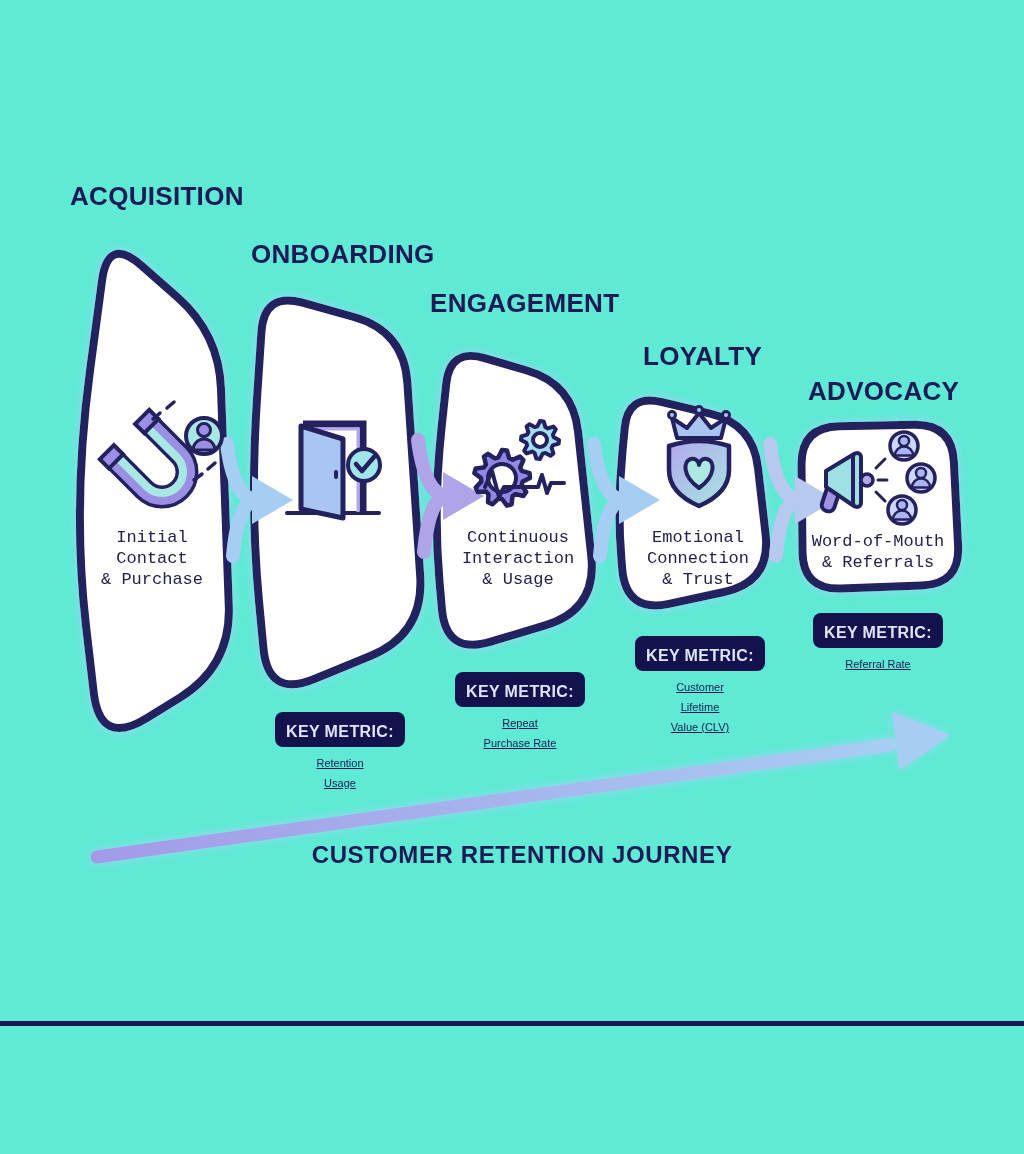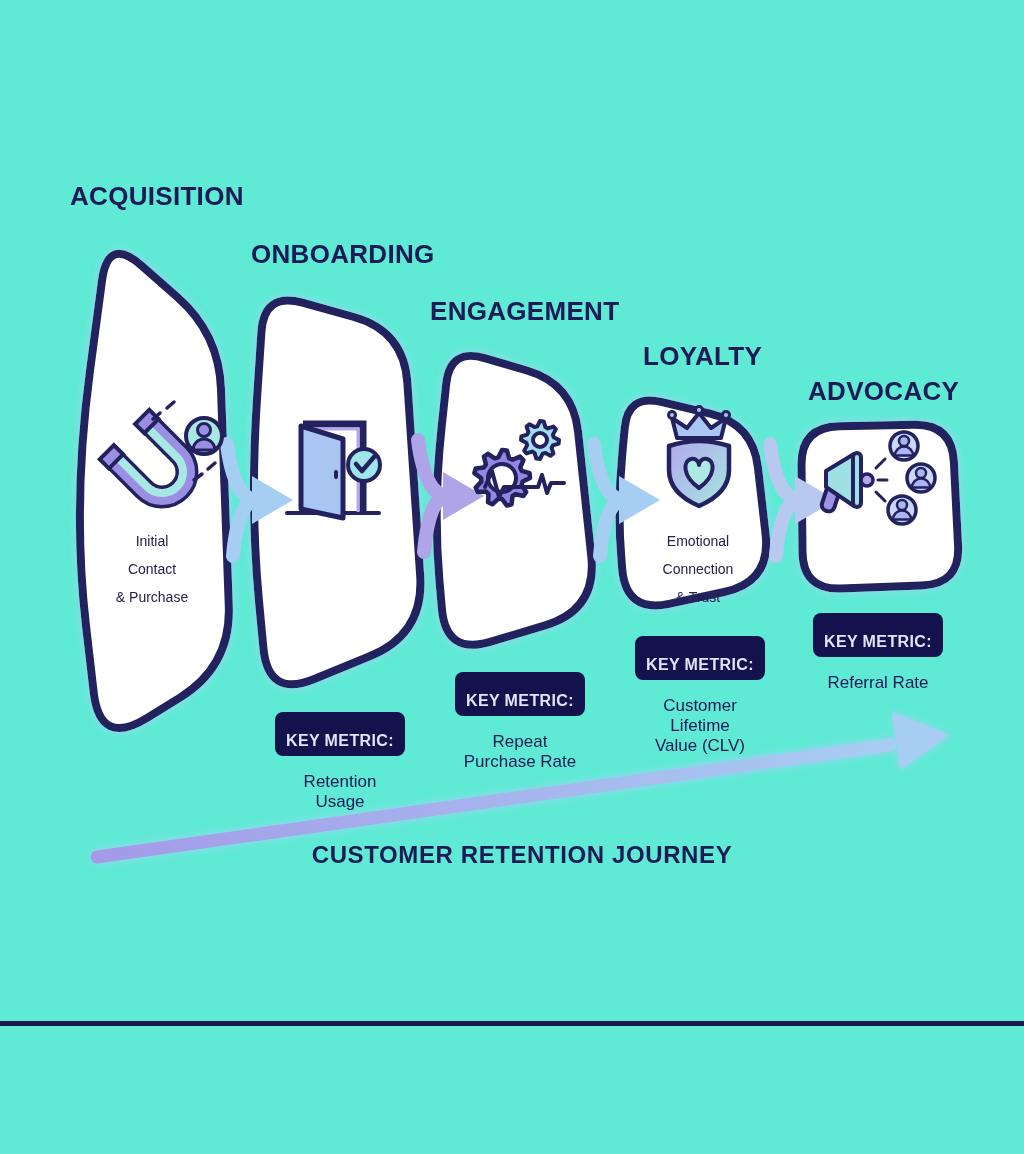--- a/index.html
+++ b/index.html
@@ -9,32 +9,32 @@
     font-family:"Liberation Sans",sans-serif;
   }
   #diagram-svg{position:absolute;left:0;top:0;}
   .stage-title{
     position:absolute;color:#1d1a55;
     font-weight:800;font-size:26px;line-height:1;letter-spacing:.3px;
     white-space:nowrap;
   }
   .stage-desc{
     position:absolute;color:#232150;text-align:center;
-    font-weight:500;font-size:14px;line-height:28px;white-space:pre-line;
+    font-weight:500;font-size:17px;line-height:21px;white-space:pre-line;font-family:Liberation Mono, monospace;
   }
   .metric{position:absolute;text-align:center;}
   .metric-pill{
     display:inline-block;background:#14124d;color:#dde6fb;
     font-weight:700;font-size:16px;line-height:1;
-    padding:21px 11px 7px;border-radius:8px;letter-spacing:.4px;
+    padding:12px 11px 7px;border-radius:8px;letter-spacing:.4px;
     white-space:nowrap;
   }
   .metric-value{
-    margin-top:16px;color:#1d1a55;
-    font-weight:500;font-size:17px;line-height:20px;white-space:pre-line;
+    margin-top:6px;color:#1d1a55;
+    font-weight:500;font-size:11px;line-height:20px;white-space:pre-line;text-decoration:underline;
   }
   .journey-title{
     position:absolute;left:262px;top:841px;width:520px;text-align:center;
     color:#1d1a55;font-weight:800;font-size:24px;letter-spacing:.6px;
     white-space:nowrap;
   }
   .bottom-rule{
     position:absolute;left:0;top:1021px;width:1024px;height:5px;
     background:#191752;
   }
@@ -170,30 +170,35 @@
       <g>
         <circle cx="36" cy="30" r="14" fill="#ccd6f8" stroke="#23215e" stroke-width="3.5"></circle>
         <circle cx="36" cy="25" r="5" fill="#aab6f2" stroke="#23215e" stroke-width="2.5"></circle>
         <path d="M 27,39.5 A 9,9 0 0 1 45,39.5 Z" fill="#aab6f2" stroke="#23215e" stroke-width="2.5"></path>
       </g>
     </g>
   </svg>
 
   <div class="stage-title" style="left:70px;top:183px">ACQUISITION</div>
   <div class="stage-title" style="left:251px;top:241px">ONBOARDING</div>
-  <div class="stage-title" style="left:430px;top:298px">ENGAGEMENT</div>
+  <div class="stage-title" style="left:430px;top:290px">ENGAGEMENT</div>
   <div class="stage-title" style="left:643px;top:343px">LOYALTY</div>
   <div class="stage-title" style="left:808px;top:378px">ADVOCACY</div>
 
   <div class="stage-desc" style="left:72px;top:527px;width:160px">Initial
 Contact
 &amp; Purchase</div>
+  <div class="stage-desc" style="left:428px;top:527px;width:180px">Continuous
+Interaction
+&amp; Usage</div>
   <div class="stage-desc" style="left:608px;top:527px;width:180px">Emotional
 Connection
 &amp; Trust</div>
+  <div class="stage-desc" style="left:783px;top:531px;width:190px">Word-of-Mouth
+&amp; Referrals</div>
 
   <div class="metric" style="left:260px;top:712px;width:160px">
     <span class="metric-pill">KEY METRIC:</span>
     <div class="metric-value">Retention
 Usage</div>
   </div>
   <div class="metric" style="left:440px;top:672px;width:160px">
     <span class="metric-pill">KEY METRIC:</span>
     <div class="metric-value">Repeat
 Purchase Rate</div>

